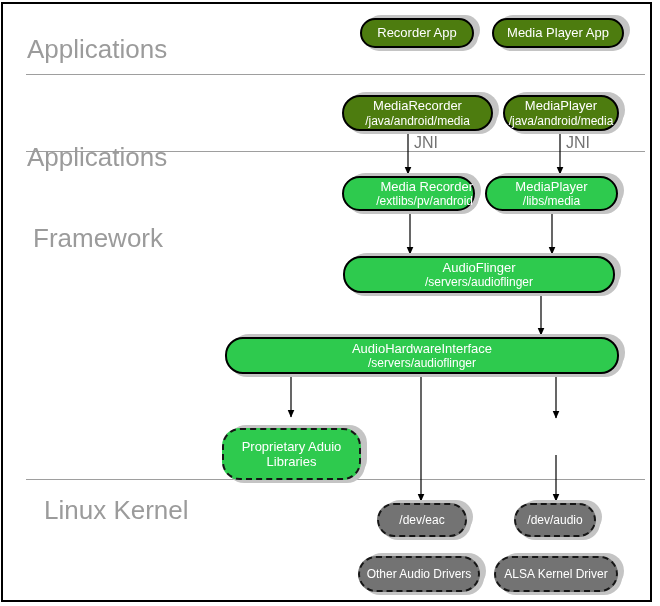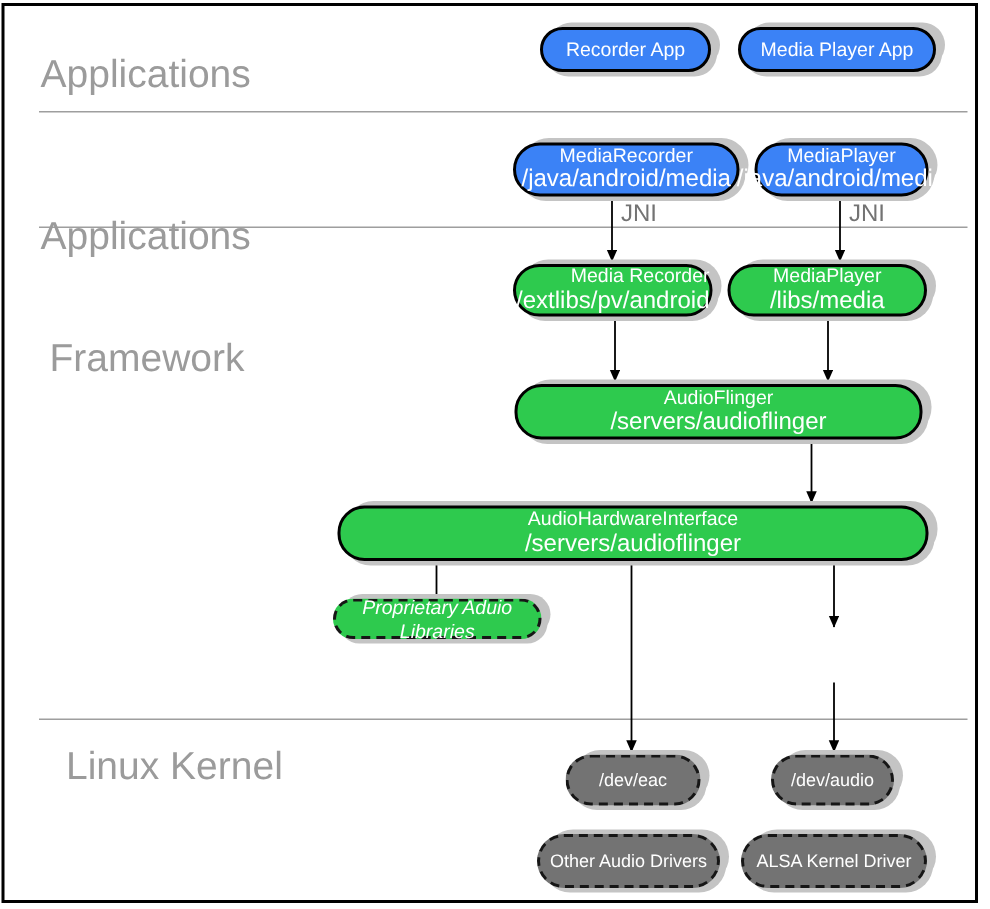--- a/index.html
+++ b/index.html
@@ -13,22 +13,22 @@
   }
   .divider{position:absolute;left:26px;width:619px;height:1px;background:#9e9e9e;}
   .section-label{position:absolute;color:#9b9b9b;font-size:26px;line-height:27px;white-space:pre;}
   .pill{
     position:absolute;box-sizing:border-box;border:2px solid #000;border-radius:18px;
     color:#fff;display:flex;flex-direction:column;align-items:center;justify-content:center;
     text-align:center;line-height:1.18;
     box-shadow:6px -3px 0 #c4c4c4,4px 3px 0 #c4c4c4;
   }
   .pill .t{font-size:13px;}
-  .pill .s{font-size:16px;}
-  .blue{background:#3b82f6;}
+  .pill .s{font-size:12px;}
+  .blue{background:#4d7c0f;}
   .green{background:#2eca4e;}
   .red{background:#737373;}
   .red .t{font-size:12px;}
   .dashed{border:2px dashed #161616;}
   .jni{position:absolute;color:#737373;font-size:16px;}
   #connectors{position:absolute;left:0;top:0;pointer-events:none;}
 </style>
 </head>
 <body>
 
@@ -90,21 +90,21 @@
     <span class="s">/libs/media</span>
   </div>
   <div class="pill green" style="left:343px;top:256px;width:272px;height:37px;">
     <span class="t">AudioFlinger</span>
     <span class="s">/servers/audioflinger</span>
   </div>
   <div class="pill green" style="left:225px;top:337px;width:394px;height:37px;">
     <span class="t">AudioHardwareInterface</span>
     <span class="s">/servers/audioflinger</span>
   </div>
-  <div class="pill green dashed" style="left:222px;top:399px;width:139px;height:27px;font-style:italic;">
+  <div class="pill green dashed" style="left:222px;top:428px;width:139px;height:52px;">
     <span class="t">Proprietary Aduio Libraries</span>
   </div>
 
   <div class="pill red dashed" style="left:377px;top:503px;width:90px;height:34px;">
     <span class="t">/dev/eac</span>
   </div>
   <div class="pill red dashed" style="left:514px;top:503px;width:82px;height:34px;text-align:right;">
     <span class="t">/dev/audio</span>
   </div>
   <div class="pill red dashed" style="left:358px;top:556px;width:122px;height:36px;">

